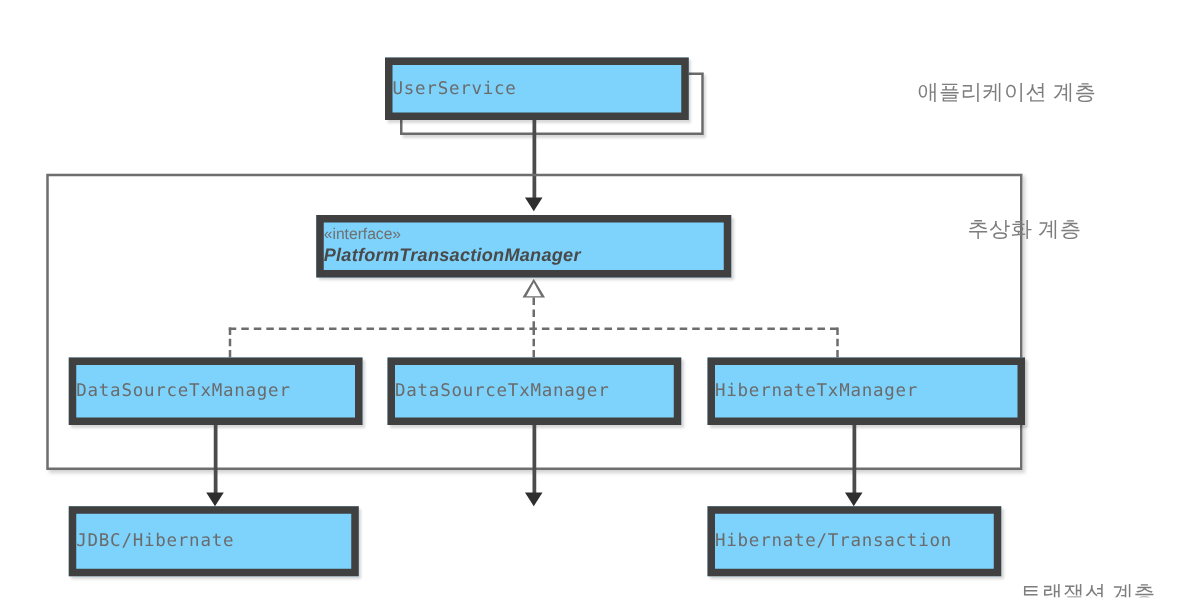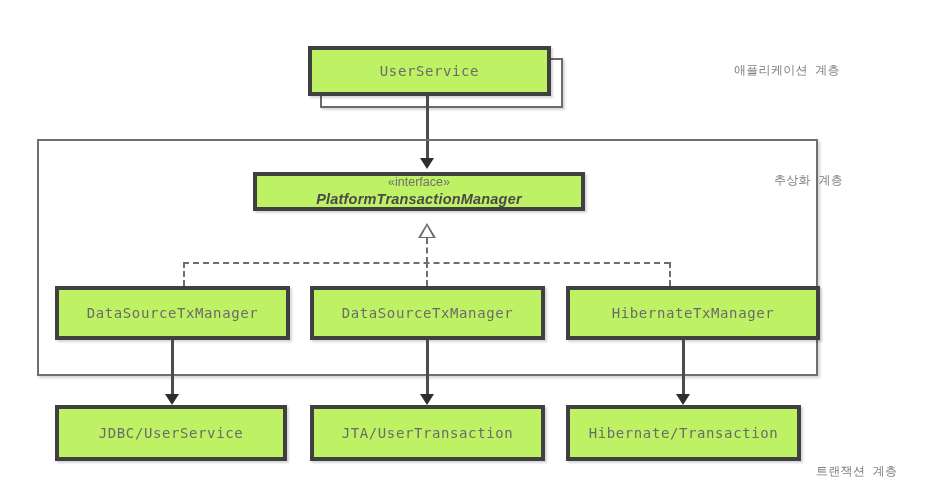--- a/index.html
+++ b/index.html
@@ -12,26 +12,25 @@
     width: 944px;
     height: 478px;
     background: #ffffff;
     font-family: "Liberation Sans", sans-serif;
     overflow: hidden;
   }
 
   
   .uml-box {
     position: absolute;
-    background: #bef264;
-    border: 4px solid #404040;
+    background: #7dd3fc;
+    border: 6px solid #404040;
     box-sizing: border-box;
     display: flex;
     flex-direction: column;
-    align-items: center;
     justify-content: center;
     box-shadow: 2px 2px 2px rgba(0,0,0,0.16);
   }
   .uml-label {
     font-family: "DejaVu Sans Mono", "Liberation Mono", monospace;
     font-size: 14px;
     color: #6b6b6b;
     letter-spacing: 0.6px;
     white-space: nowrap;
     line-height: 1.2;
@@ -113,22 +112,22 @@
     width: 0;
     height: 0;
     border-left: 6px solid transparent;
     border-right: 6px solid transparent;
     border-bottom: 11px solid #ffffff;
   }
 
   
   .layer-caption {
     position: absolute;
-    font-family: Liberation Mono, monospace;
-    font-size: 12px;
+    font-family: Liberation Serif, serif;
+    font-size: 17px;
     color: #7d7d7d;
     white-space: nowrap;
     letter-spacing: 0.3px;
   }
 </style>
 </head>
 <body>
 
 <div id="canvas">
 
@@ -140,21 +139,21 @@
 
   <span class="layer-caption" style="left:734px; top:62px;">애플리케이션 계층</span>
 
   <div class="vline" style="left:426px; top:96px; height:65px;"></div>
   <div class="arrowhead" style="left:420px; top:158px;"></div>
 
   <div class="layer-frame" style="left:37px; top:139px; width:781px; height:237px;"></div>
 
   <span class="layer-caption" style="left:734px; top:172px;margin-left:40px;">추상화 계층</span>
 
-  <div class="uml-box" style="left:253px; top:172px; width:332px; height:39px;">
+  <div class="uml-box" style="left:253px; top:172px; width:332px; height:50px;">
     <span class="stereotype">«interface»</span>
     <span class="iface-name">PlatformTransactionManager</span>
   </div>
 
   <div class="hollow-tri" style="left:418px; top:223px;"></div>
   <div class="dash-v" style="left:426px; top:238px; height:25px;"></div>
   <div class="dash-h" style="left:183px; top:262px; width:487px;"></div>
   <div class="dash-v" style="left:183px; top:262px; height:24px;"></div>
   <div class="dash-v" style="left:426px; top:262px; height:24px;"></div>
   <div class="dash-v" style="left:669px; top:262px; height:24px;"></div>
@@ -174,26 +173,23 @@
   <div class="vline" style="left:171px; top:340px; height:57px;"></div>
   <div class="arrowhead" style="left:165px; top:394px;"></div>
 
   <div class="vline" style="left:426px; top:340px; height:57px;"></div>
   <div class="arrowhead" style="left:420px; top:394px;"></div>
 
   <div class="vline" style="left:682px; top:340px; height:57px;"></div>
   <div class="arrowhead" style="left:676px; top:394px;"></div>
 
   <div class="uml-box" style="left:55px; top:405px; width:232px; height:56px;">
-    <span class="uml-label">JDBC/UserService</span>
+    <span class="uml-label">JDBC/Hibernate</span>
   </div>
 
-  <div class="uml-box" style="left:310px; top:405px; width:235px; height:56px;">
-    <span class="uml-label">JTA/UserTransaction</span>
-  </div>
 
   <div class="uml-box" style="left:566px; top:405px; width:235px; height:56px;">
     <span class="uml-label">Hibernate/Transaction</span>
   </div>
 
   <span class="layer-caption" style="left:816px; top:425px;margin-top:38px;">트랜잭션 계층</span>
 
 </div>
 
 </body></html>

